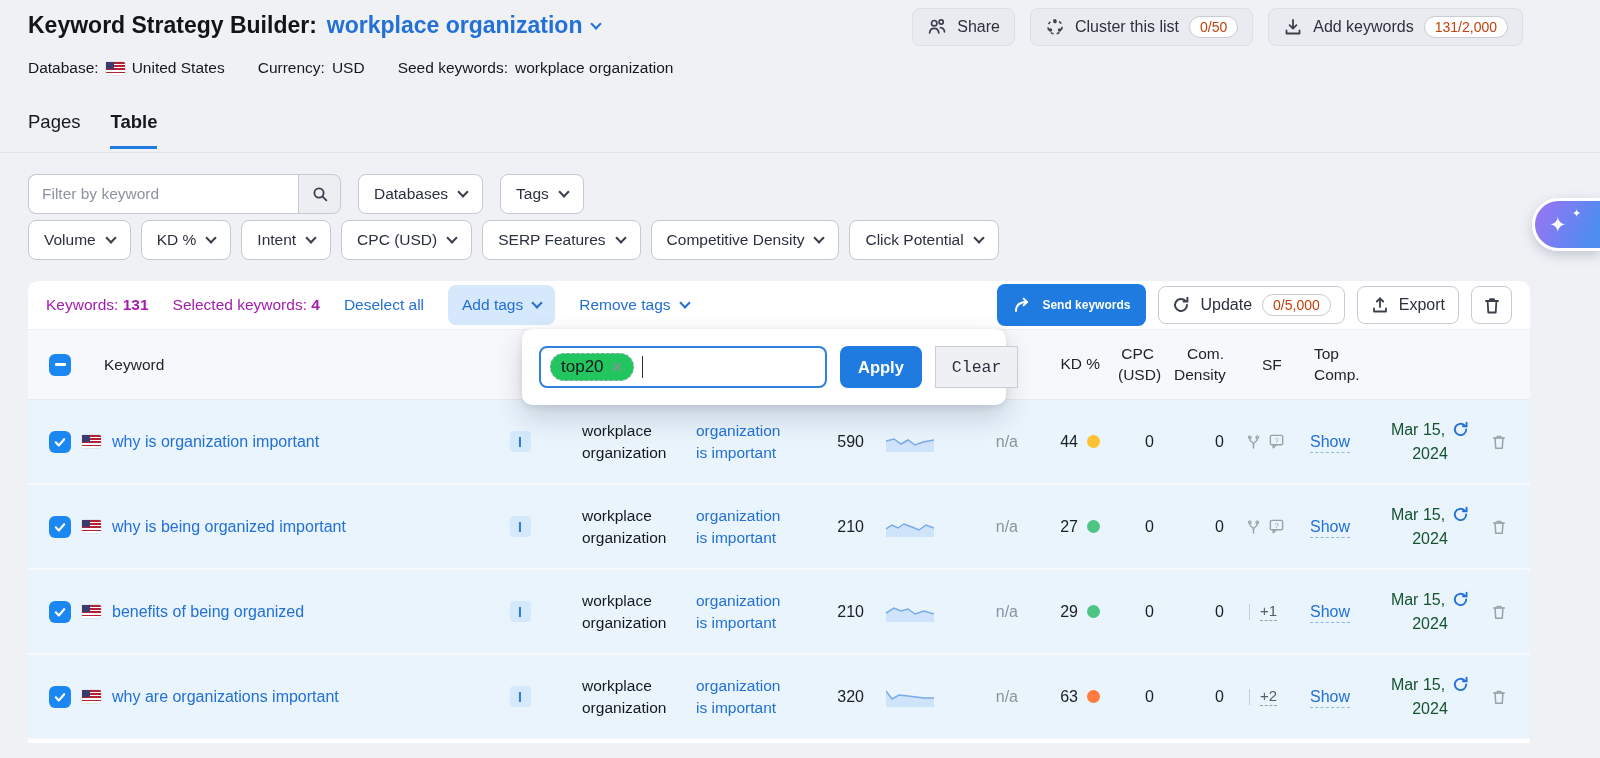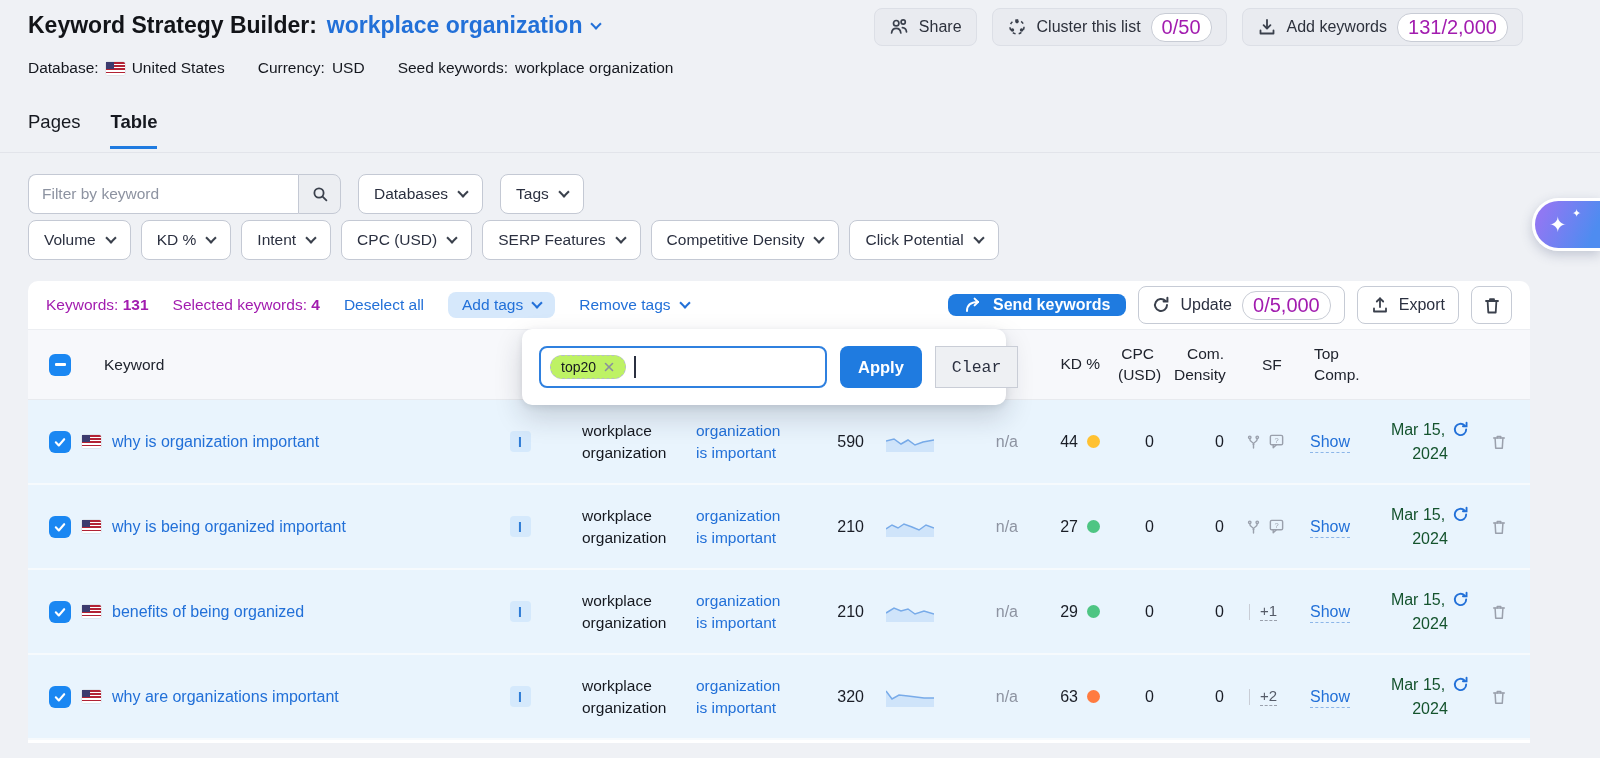--- a/index.html
+++ b/index.html
@@ -14,21 +14,21 @@
   .title-row { position:absolute; left:28px; top:12px; display:flex; align-items:center; gap:10px; }
   .title { font-size:23px; font-weight:700; color:#121418; }
   .project { font-size:23px; font-weight:700; color:#2270d8; }
   .chev { display:inline-block; width:8px; height:8px; border-right:2.2px solid currentColor; border-bottom:2.2px solid currentColor; transform:rotate(45deg); margin-top:-4px; }
   .chev.blue { color:#2270d8; }
   .chev.dark { color:#3a404c; }
 
   .top-actions { position:absolute; top:8px; right:77px; display:flex; gap:15px; }
   .gbtn { display:flex; align-items:center; gap:10px; height:38px; padding:0 14px; background:#e9ebf0; border:1px solid #dcdfe6; border-radius:8px; font-size:16px; color:#2d313c; cursor:pointer; }
   .gbtn svg { color:#3a404c; }
-  .badge { background:#fff; border:1px solid #c8ccd5; border-radius:14px; padding:2px 10px; font-size:20px; color:#a21caf; }
+  .badge { background:#fff; border:1px solid #c8ccd5; border-radius:14px; padding:2px 10px; font-size:14px; color:#c2410c; }
 
   .meta-row { position:absolute; left:28px; top:59px; display:flex; gap:33px; font-size:15.5px; color:#15181f; align-items:center; }
   .meta-item { display:flex; align-items:center; gap:7px; }
 
   .flag { display:inline-block; width:19px; height:13px; border-radius:1.5px;
     background:repeating-linear-gradient(#b22234 0 1.6px,#fff 1.6px 3.2px);
     position:relative; box-shadow:0 0 0 .5px #d5d8de; flex:0 0 auto; }
   .flag::after { content:""; position:absolute; left:0; top:0; width:8px; height:7px; background:#3c3b6e; }
 
   
@@ -54,24 +54,24 @@
   .ai-fab .star-small { position:absolute; left:37px; top:7px; color:#fff; font-size:11px; line-height:1; }
 
   
   .card { position:absolute; left:28px; top:281px; width:1502px; height:462px; background:#fff; border-radius:10px 10px 0 0; }
 
   .action-bar { display:flex; align-items:center; height:48px; padding:0 18px; }
   .ab-left { display:flex; align-items:center; gap:24px; }
   .stat { font-size:15.5px; color:#a21caf; }
   .stat b { font-weight:700; }
   .link-blue { color:#2270d8; font-size:15.5px; cursor:pointer; }
-  .addtags-btn { display:flex; align-items:center; gap:10px; height:26px; padding:0 14px; background:#d6e8fb; border-radius:8px; color:#2270d8; font-size:15.5px; cursor:pointer; }
+  .addtags-btn { display:flex; align-items:center; gap:10px; height:40px; padding:0 14px; background:#d6e8fb; border-radius:8px; color:#2270d8; font-size:15.5px; cursor:pointer; }
   .removetags-btn { display:flex; align-items:center; gap:10px; color:#2270d8; font-size:15.5px; cursor:pointer; }
   .ab-right { margin-left:auto; display:flex; align-items:center; gap:12px; }
-  .send-btn { display:flex; align-items:center; gap:10px; height:22px; padding:0 16px; background:#1f7be0; color:#fff; border-radius:8px; font-size:16px; font-weight:700; cursor:pointer; }
+  .send-btn { display:flex; align-items:center; gap:10px; height:42px; padding:0 16px; background:#1f7be0; color:#fff; border-radius:8px; font-size:12px; font-weight:700; cursor:pointer; }
   .wbtn { display:flex; align-items:center; gap:10px; height:38px; padding:0 13px; background:#fff; border:1px solid #c6cbd5; border-radius:8px; font-size:16px; color:#2b3040; cursor:pointer; }
   .wbtn svg { color:#3a404c; }
   .icon-btn { width:41px; justify-content:center; padding:0; }
 
   
   .grid { display:grid; grid-template-columns:40px 410px 60px 116px 120px 84px 80px 84px 84px 56px 64px 72px 70px 100px 38px; padding:0 12px; align-items:center; }
   .thead { height:71px; background:#f7f8fb; border-top:1px solid #eceef2; border-bottom:1px solid #e8eaee; font-size:15.5px; color:#20242e; }
   .th-keyword { padding-left:24px; }
   .th-r { text-align:right; line-height:1.35; }
   .th-cp { padding-right:16px; }
@@ -107,21 +107,21 @@
   .upd-cell { text-align:center; line-height:1.5; color:#14532d; }
   .upd-l1 { display:flex; align-items:center; justify-content:center; gap:7px; }
   .refresh-blue { color:#2270d8; cursor:pointer; }
   .trash-cell { display:flex; justify-content:center; color:#9aa0ac; cursor:pointer; }
 
   
   .tag-popup { position:absolute; left:522px; top:329px; width:484px; height:76px; background:#fff; border-radius:10px;
     box-shadow:0 2px 6px rgba(30,36,50,.10), 0 12px 28px rgba(30,36,50,.18);
     display:flex; align-items:center; padding:0 17px; gap:13px; z-index:20; }
   .tag-input { flex:0 0 288px; height:42px; border:2px solid #2f80df; border-radius:8px; display:flex; align-items:center; padding:0 9px; gap:8px; background:#fff; cursor:text; }
-  .chip { display:flex; align-items:center; gap:7px; border:1.5px dashed #b6bcc8; border-radius:14px; padding:3px 10px; font-size:14px; color:#15181f; background:#bef264; }
+  .chip { display:flex; align-items:center; gap:7px; border:1.5px dashed #b6bcc8; border-radius:14px; padding:3px 10px; font-size:17px; color:#15181f; background:#22c55e; }
   .chip-x { color:#8a909c; cursor:pointer; display:flex; }
   .caret { width:1.5px; height:22px; background:#2b3040; }
   .apply-btn { height:42px; padding:0 18px; background:#1f7be0; color:#fff; border-radius:8px; font-weight:700; font-size:16.5px; display:flex; align-items:center; cursor:pointer; }
   .clear-btn { height:42px; padding:0 16px; background:#eef0f3; border:1px solid #c9cdd6; border-radius:0; font-size:16.5px; color:#2b3040; display:flex; align-items:center; cursor:pointer;font-family:Liberation Mono, monospace; }
 </style>
 </head>
 <body>
 
 <div class="page">
 

